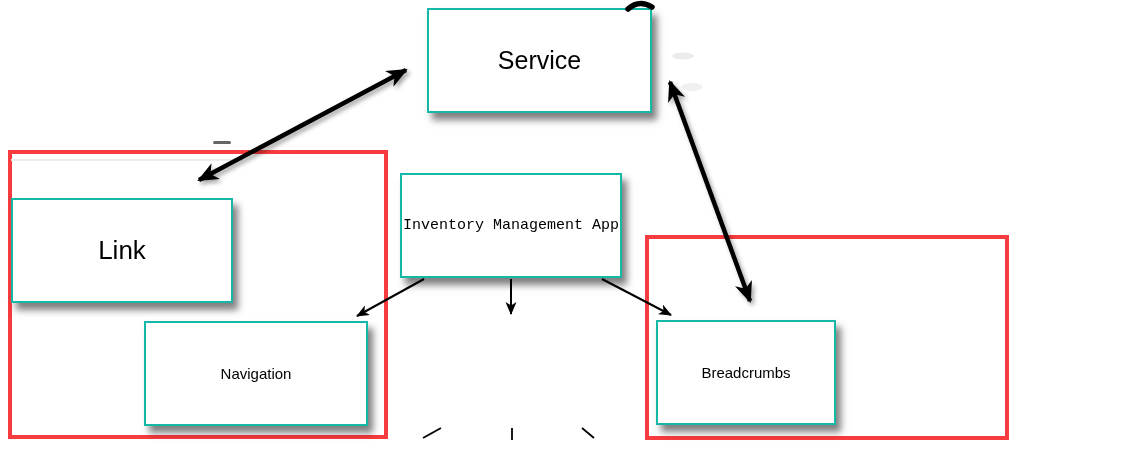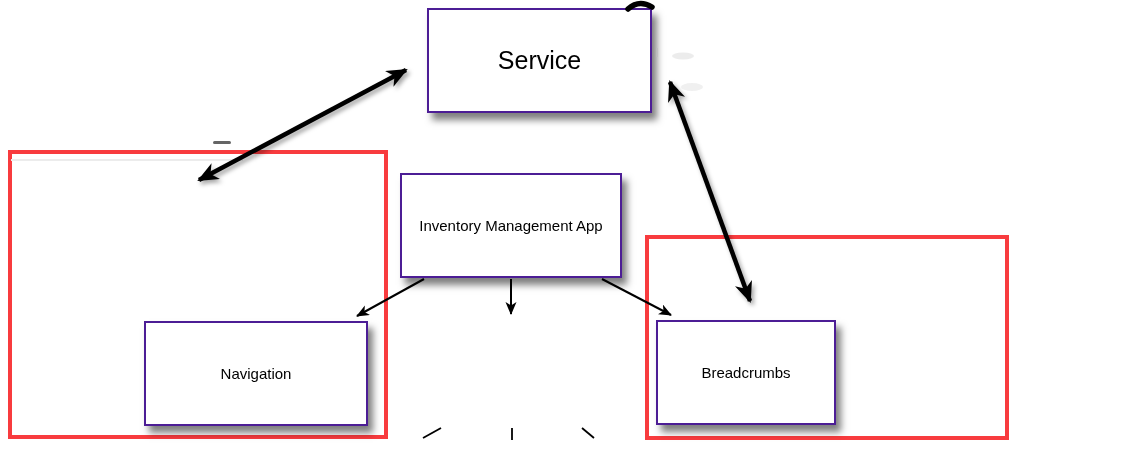--- a/index.html
+++ b/index.html
@@ -11,32 +11,32 @@
   .canvas {
     position: relative;
     width: 1127px;
     height: 468px;
     background: #ffffff;
     overflow: hidden;
   }
   .node {
     position: absolute;
     background: #ffffff;
-    border: 2px solid #4c1d95;
+    border: 2px solid #14b8a6;
     box-shadow: 5px 7px 7px rgba(0,0,0,0.50);
     display: flex;
     align-items: center;
     justify-content: center;
     text-align: center;
     color: #000000;
     box-sizing: border-box;
   }
   .node-service     { left: 427px; top: 8px;   width: 225px; height: 105px; font-size: 25px; }
   .node-link        { left: 11px;  top: 198px; width: 222px; height: 105px; font-size: 26px; }
-  .node-inventory   { left: 400px; top: 173px; width: 222px; height: 105px; font-size: 15px; }
+  .node-inventory   { left: 400px; top: 173px; width: 222px; height: 105px; font-size: 15px; font-family: Liberation Mono, monospace; }
   .node-navigation  { left: 144px; top: 321px; width: 224px; height: 105px; font-size: 15px; text-align: right; }
   .node-products    { left: 400px; top: 321px; width: 223px; height: 105px; font-size: 15px; }
   .node-breadcrumbs { left: 656px; top: 320px; width: 180px; height: 105px; font-size: 15px; }
 
   .highlight-rect {
     position: absolute;
     border: 4px solid #f83b3e;
     box-sizing: border-box;
     background: transparent;
   }
@@ -72,20 +72,23 @@
   <div class="highlight-rect highlight-left"></div>
   <div class="highlight-rect highlight-right"></div>
 
   <div class="faint-line"></div>
   <div class="dark-dash"></div>
 
   <div class="node node-service">
     <span>Service</span>
   </div>
 
+  <div class="node node-link">
+    <span>Link</span>
+  </div>
 
   <div class="node node-inventory">
     <span>Inventory Management App</span>
   </div>
 
   <div class="node node-navigation">
     <span>Navigation</span>
   </div>
 
 

